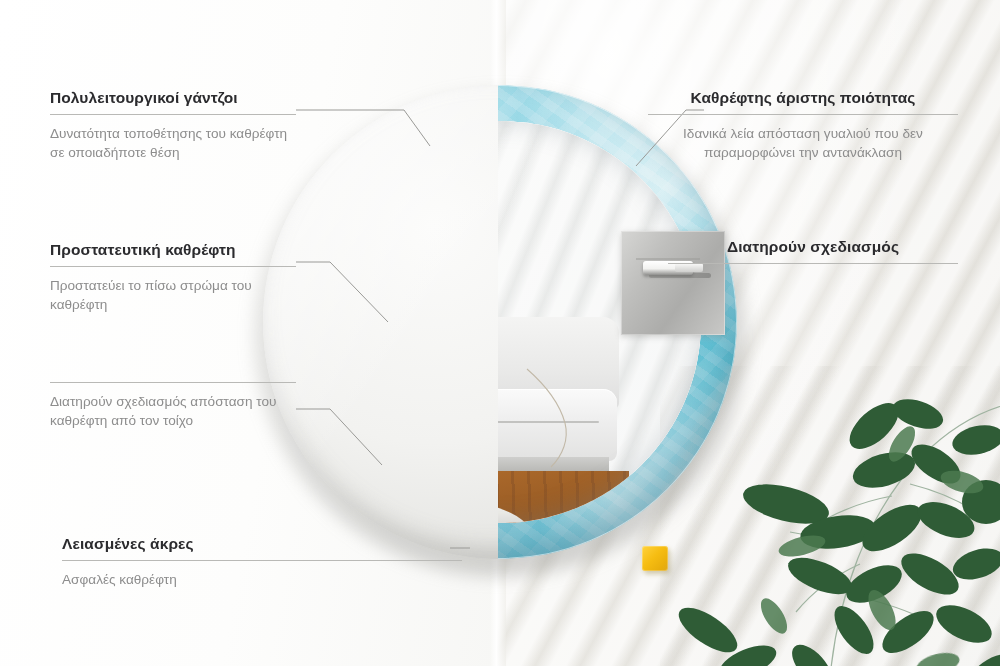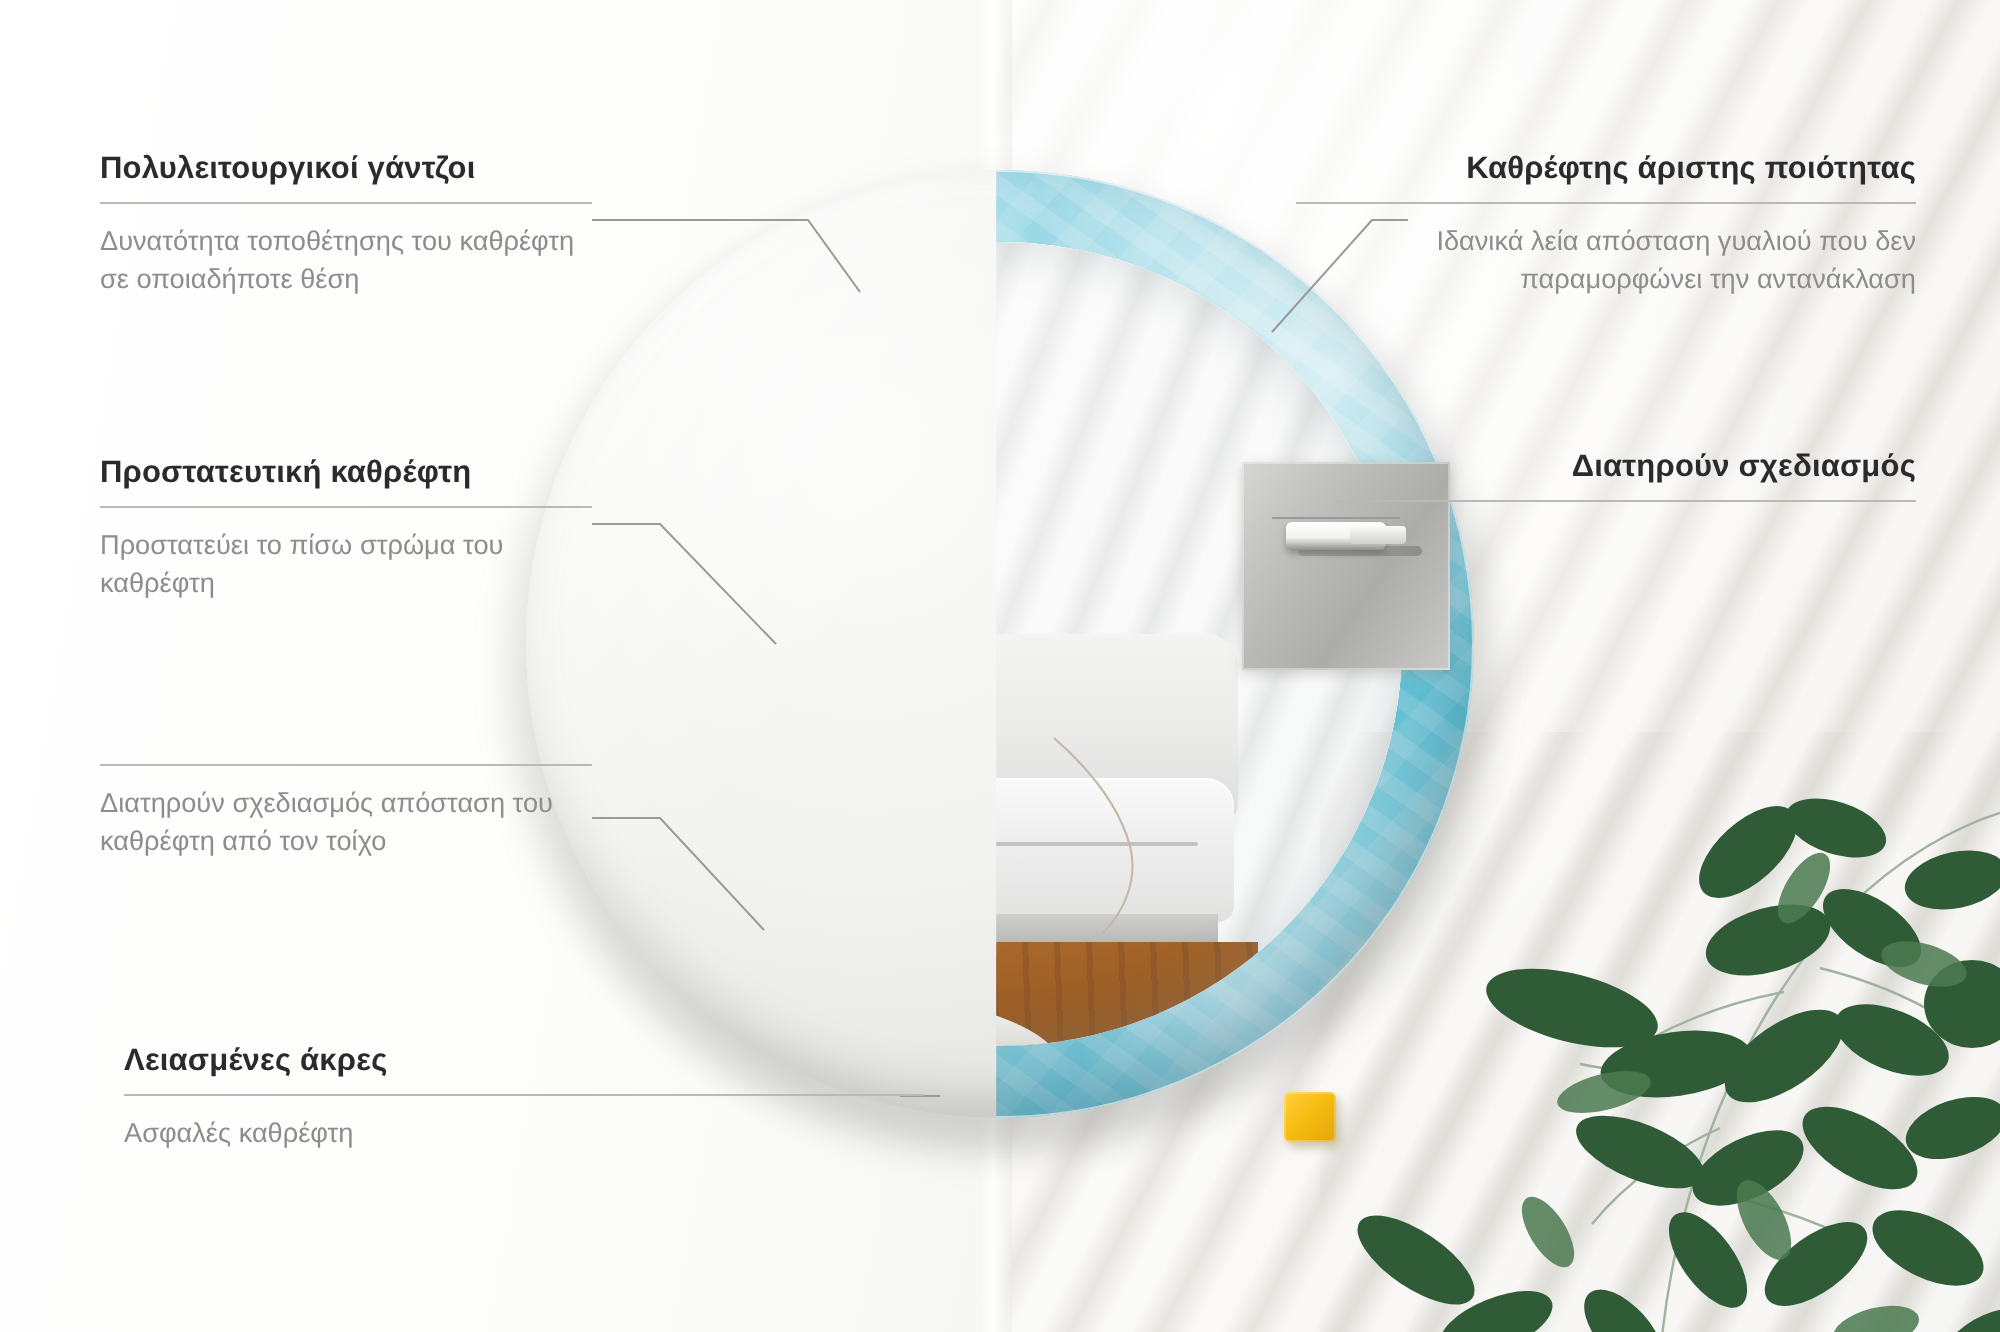--- a/index.html
+++ b/index.html
@@ -225,30 +225,30 @@
     box-shadow:2px 3px 5px rgba(130,110,30,.35), inset 0 0 0 1px rgba(255,255,255,.25);
   }
 
   
   .lines{ position:absolute; inset:0; pointer-events:none; }
 
   
   .feat{ position:absolute; }
   .feat h3{
     font-size:15.5px; font-weight:bold; color:#2b2b2e;
-    letter-spacing:.1px; white-space:nowrap;
+    letter-spacing:.1px; white-space:nowrap;margin-top:13px;
   }
   .feat .rule{
     height:1px; background:#b9b9b6; margin-top:7px;
   }
   .feat p{
     font-size:13.6px; color:#8d8d8d; line-height:1.42; margin-top:9px;
     font-weight:normal;
   }
-  .feat.right{ text-align:right; }
+  .feat.right{ text-align:center; }
 
   .f1{ left:50px; top:76px;  width:246px; }
   .f1 .rule{ width:246px; }
   .f2{ left:50px; top:228px; width:246px; }
   .f2 .rule{ width:246px; }
   .f3{ left:50px; top:375px; width:246px; }
   .f3 .rule{ width:246px; }
   .f4{ left:62px; top:522px; width:400px; }
   .f4 .rule{ width:400px; }
 

